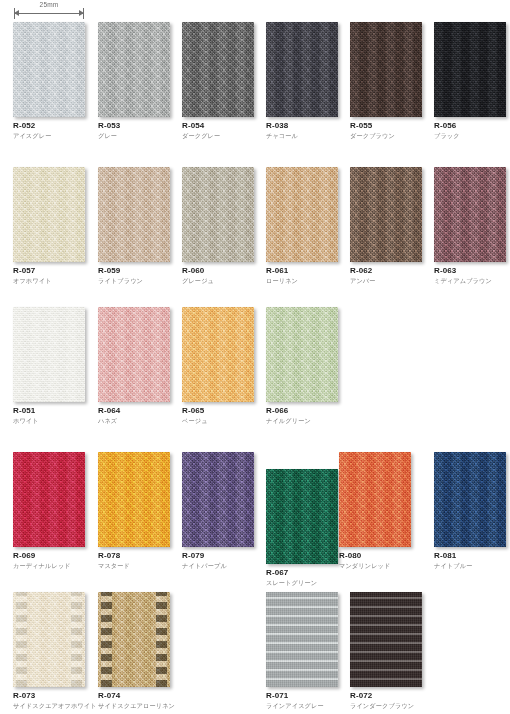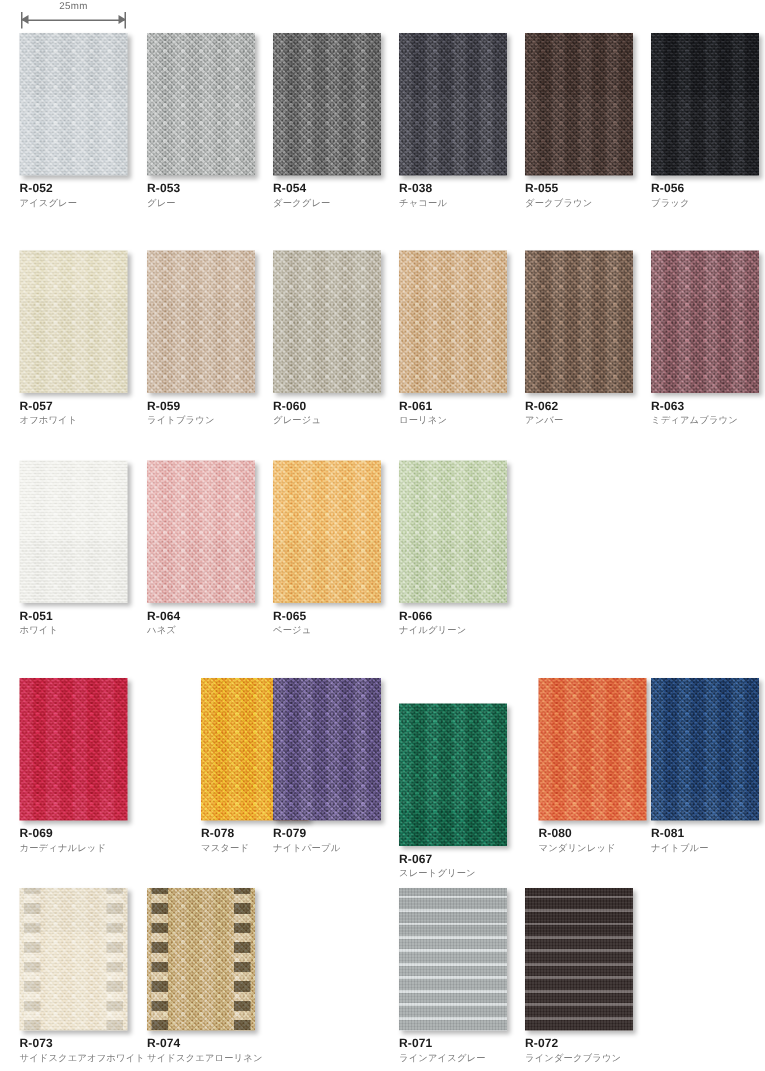--- a/index.html
+++ b/index.html
@@ -283,21 +283,21 @@
       </div>
       <div class="cell" style="left: 13px; top: 452px;">
         <div class="swatch" style="background-color: rgb(193, 32, 60);">
           <div class="grain"></div>
           <div class="chev"></div>
           <div class="weave"></div>
         </div>
         <div class="code">R-069</div>
         <div class="jname">カーディナルレッド</div>
       </div>
-      <div class="cell" style="left: 98px; top: 452px; margin-left: 36px;">
+      <div class="cell" style="left: 98px; top: 452px;">
         <div class="swatch" style="background-color: rgb(237, 162, 39);">
           <div class="grain"></div>
           <div class="chev"></div>
           <div class="weave"></div>
         </div>
         <div class="code">R-078</div>
         <div class="jname">マスタード</div>
       </div>
       <div class="cell" style="left: 182px; top: 452px;">
         <div class="swatch" style="background-color: rgb(86, 74, 116);">
@@ -310,21 +310,21 @@
       </div>
       <div class="cell" style="left: 266px; top: 432px; margin-top: 37px;">
         <div class="swatch" style="background-color: rgb(16, 88, 63);">
           <div class="grain"></div>
           <div class="chev"></div>
           <div class="weave"></div>
         </div>
         <div class="code">R-067</div>
         <div class="jname">スレートグリーン</div>
       </div>
-      <div class="cell" style="left: 359px; top: 452px;">
+      <div class="cell" style="left: 339px; top: 452px;">
         <div class="swatch" style="background-color: rgb(224, 95, 56);">
           <div class="grain"></div>
           <div class="chev"></div>
           <div class="weave"></div>
         </div>
         <div class="code">R-080</div>
         <div class="jname">マンダリンレッド</div>
       </div>
       <div class="cell" style="left: 434px; top: 452px;">
         <div class="swatch" style="background-color: rgb(29, 58, 99);">

